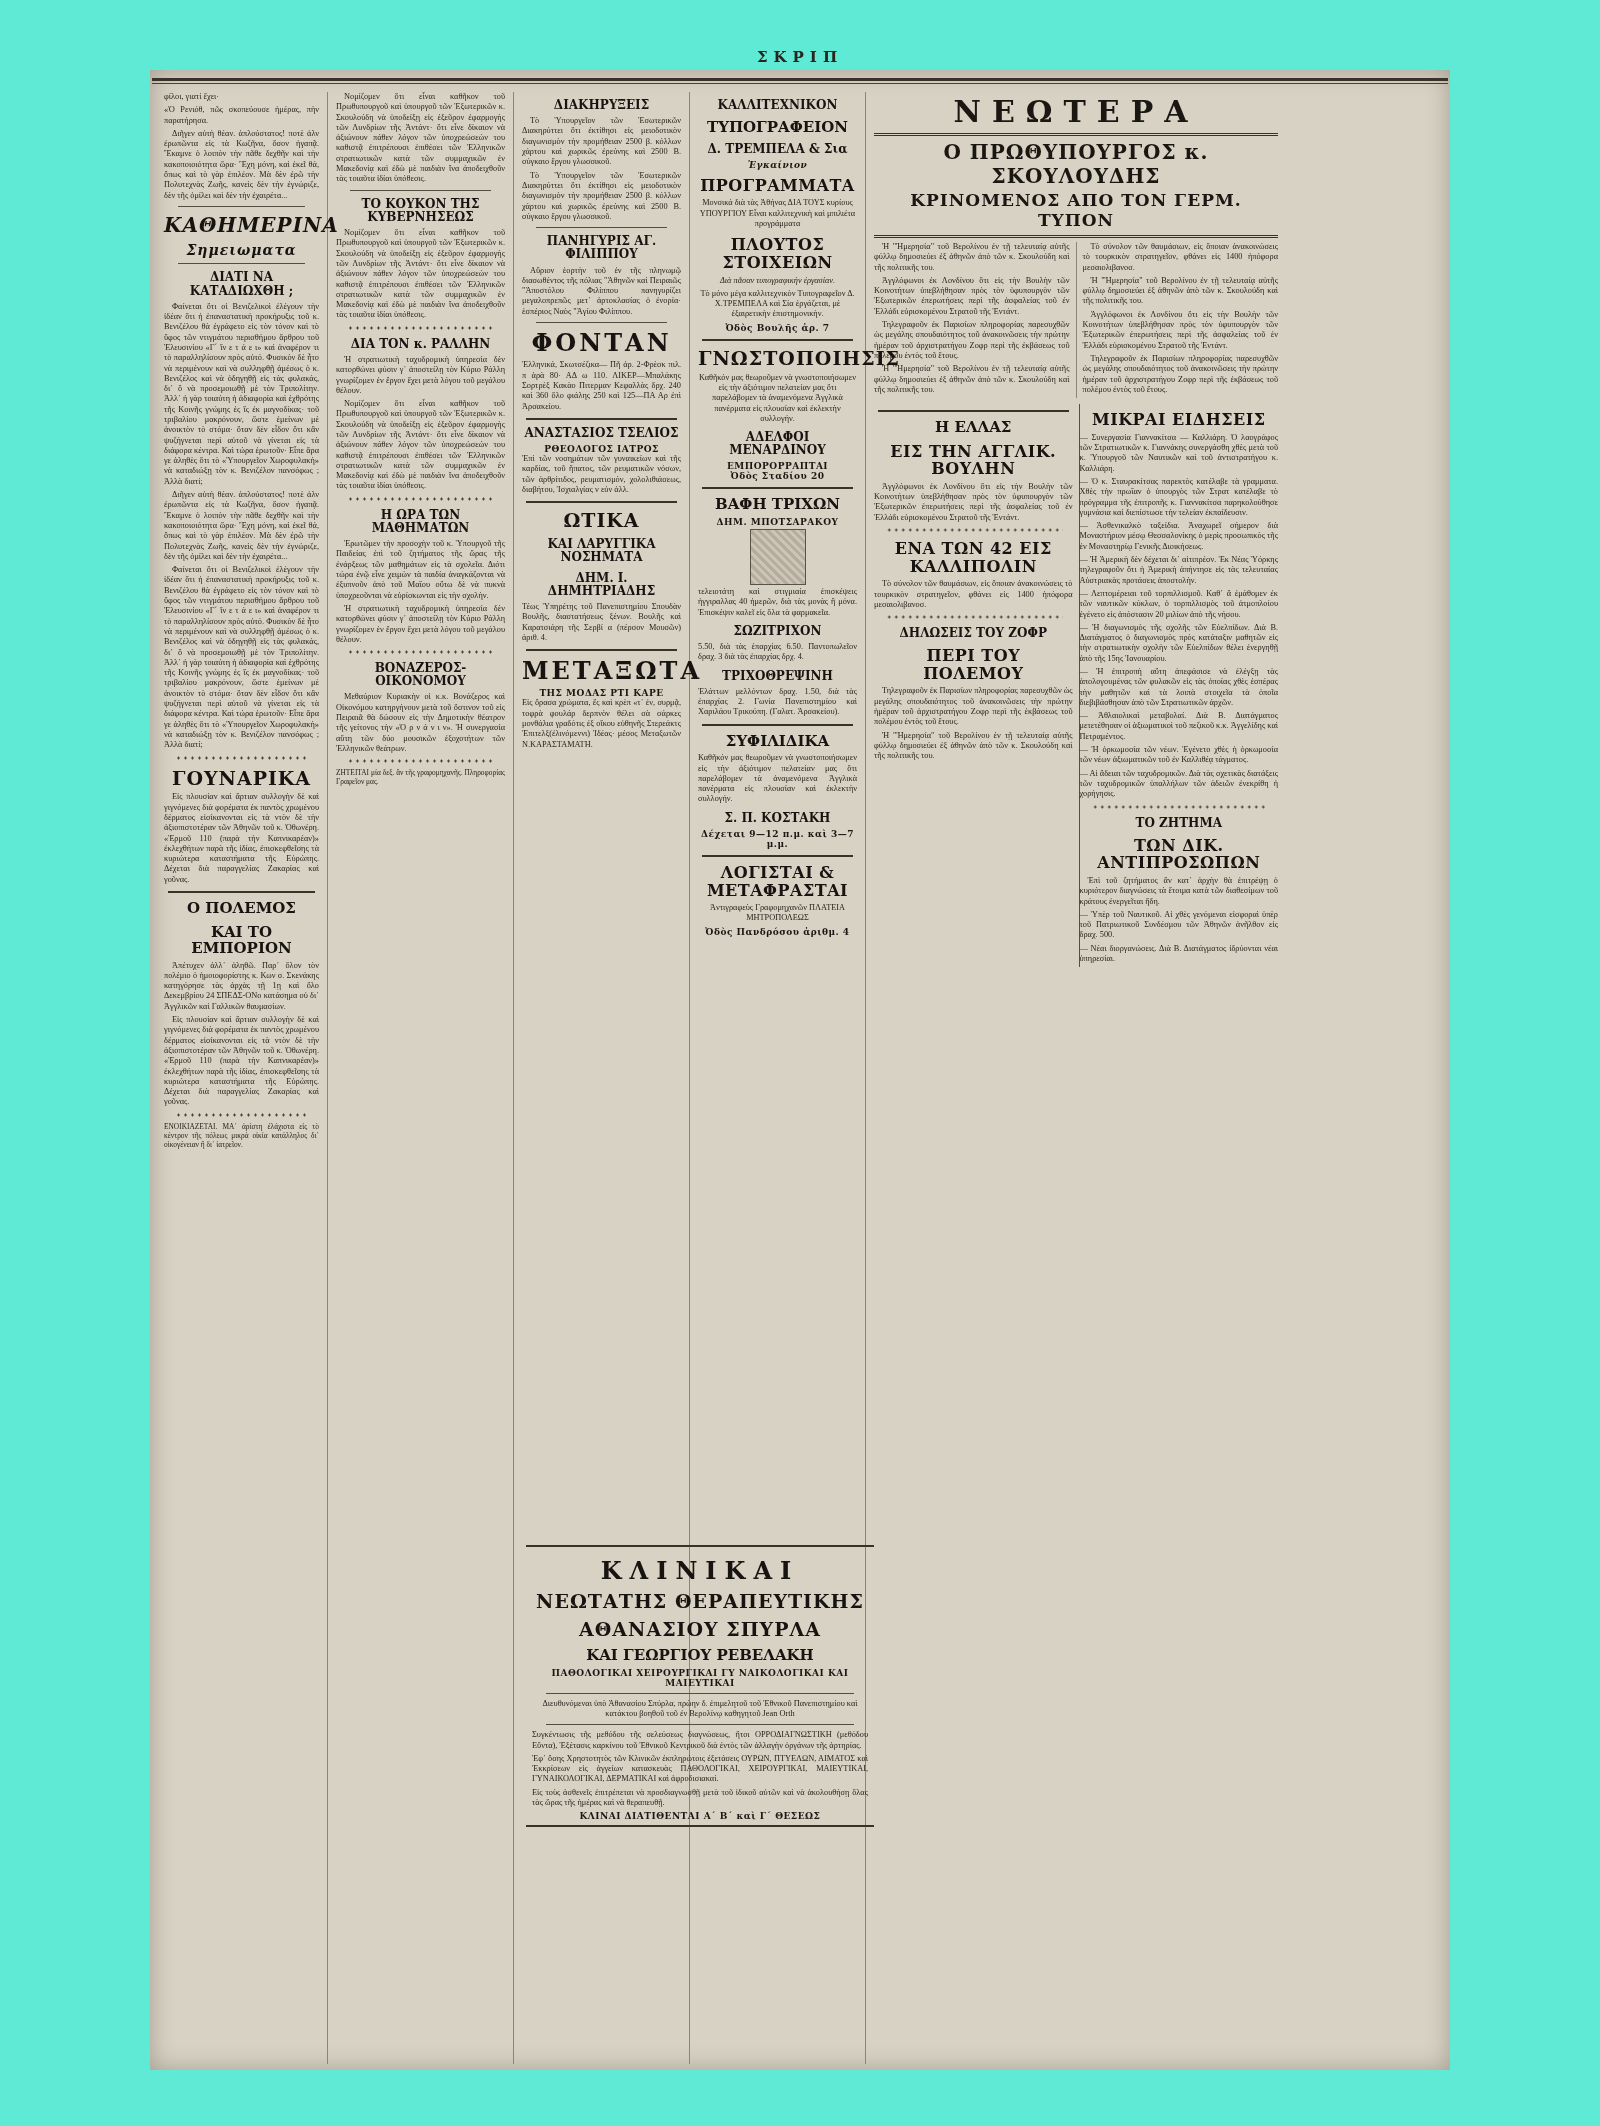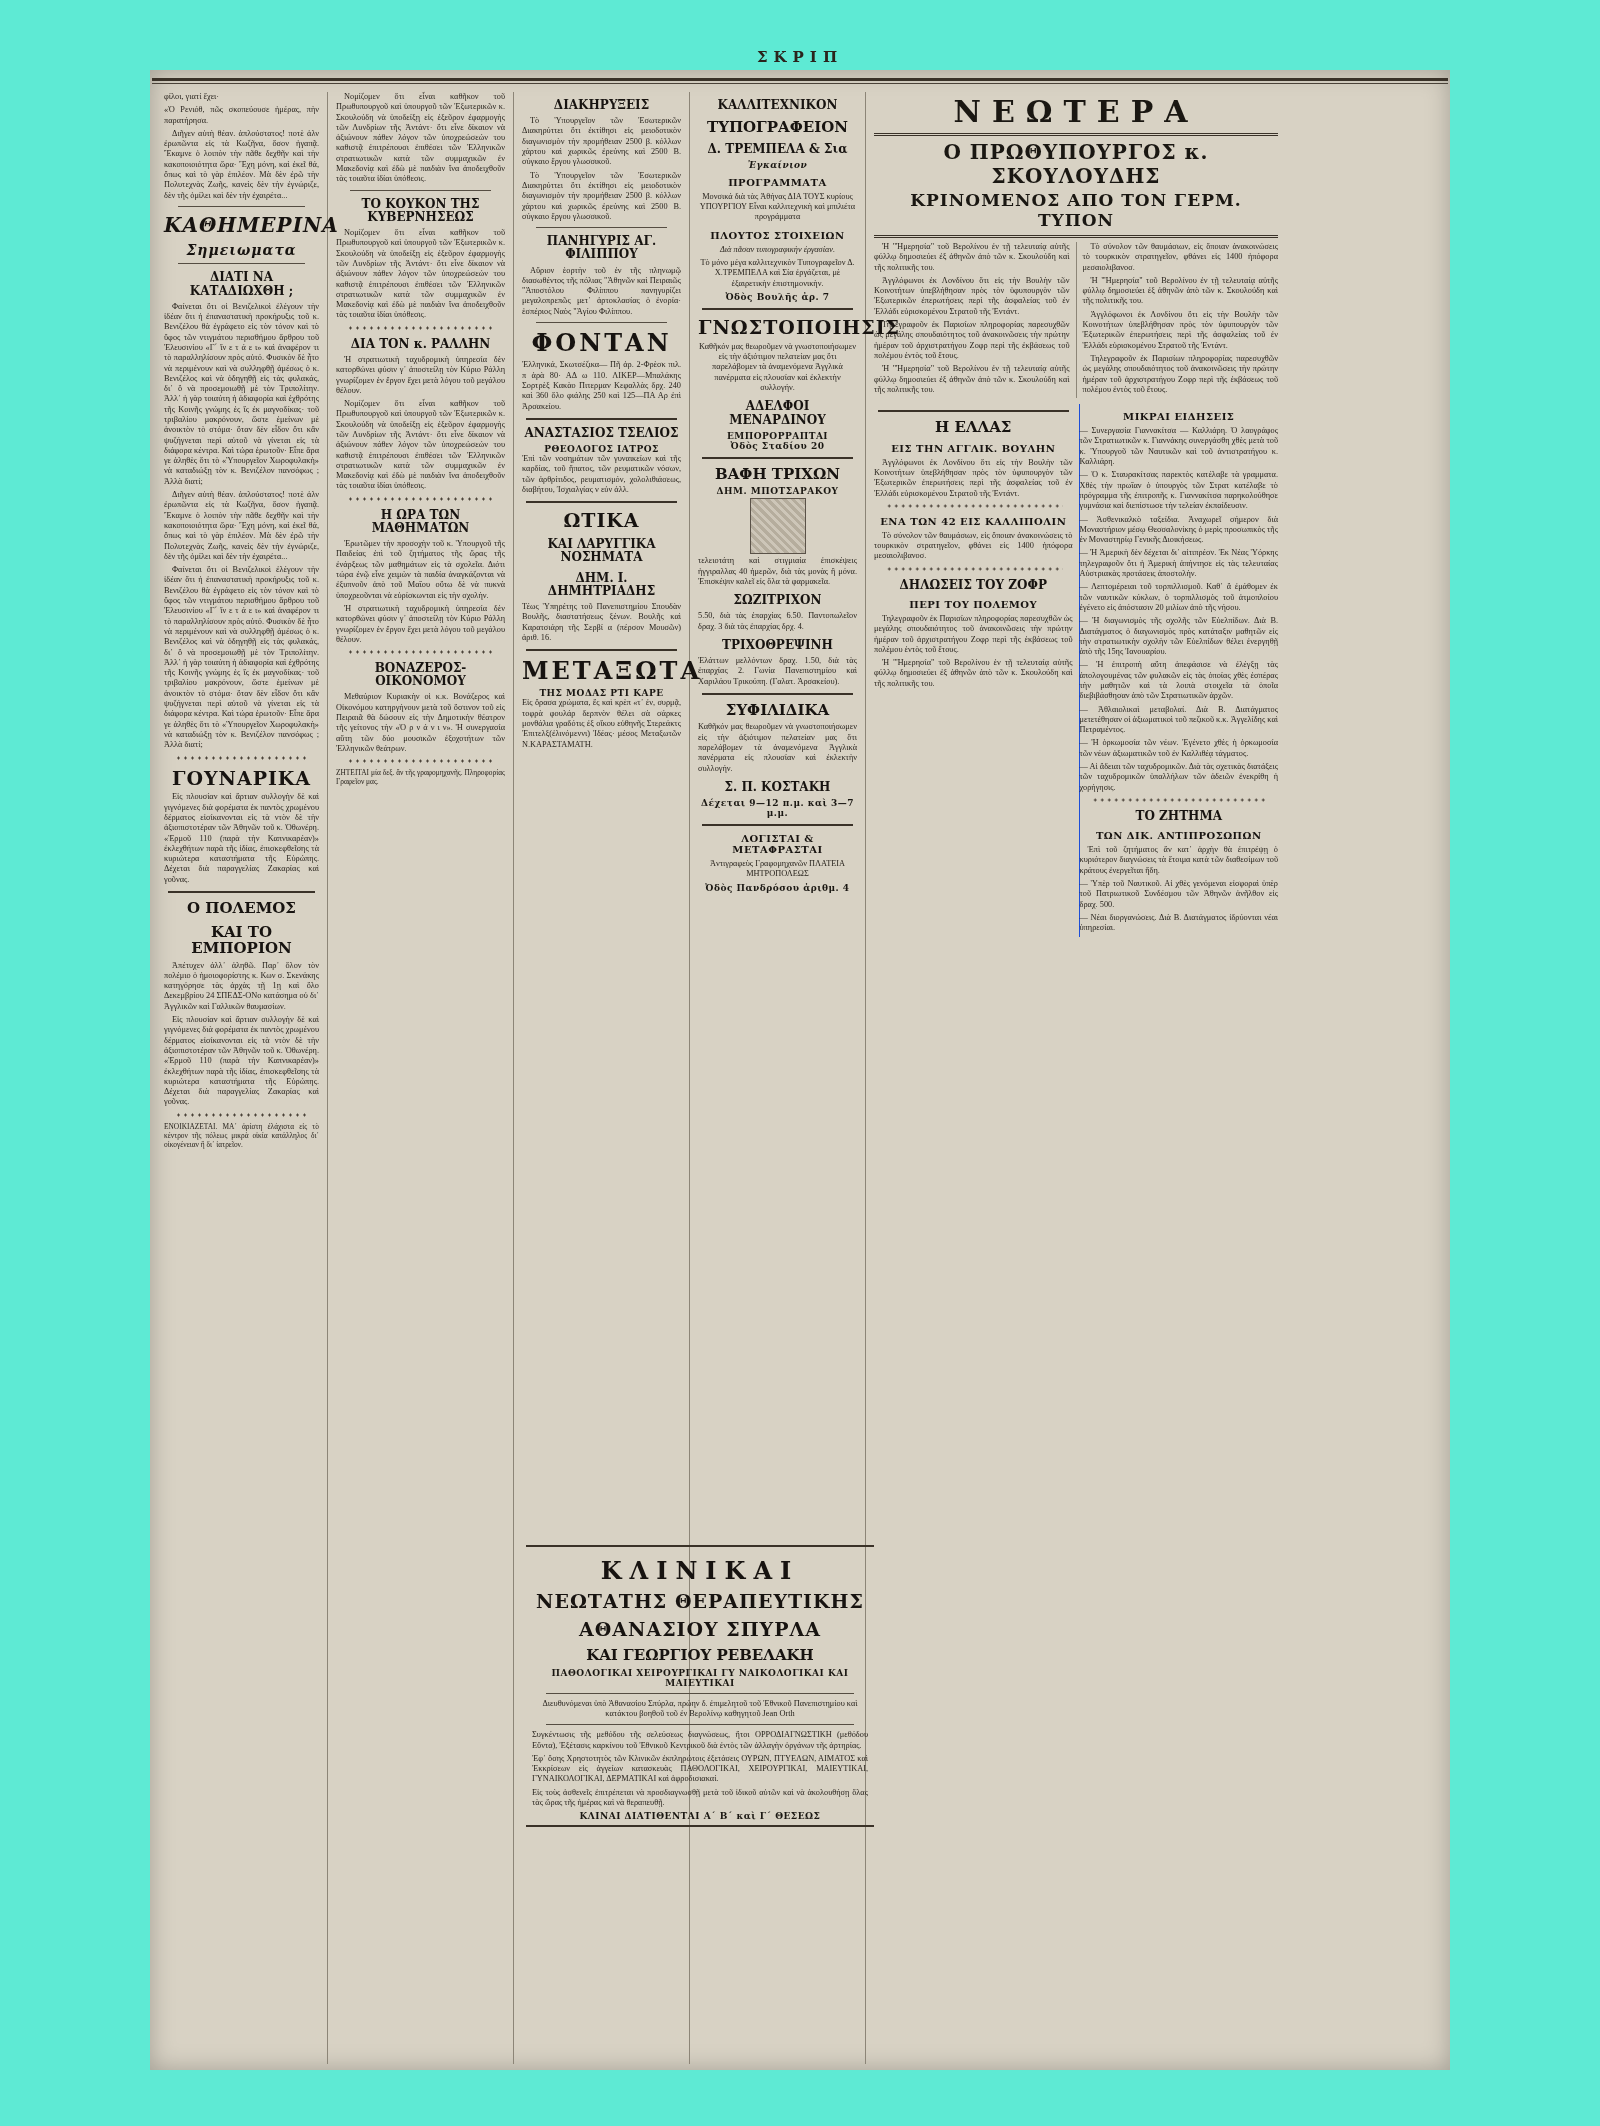--- a/index.html
+++ b/index.html
@@ -94,21 +94,21 @@
     font-weight: bold;
     text-align: center;
     color: #171310;
     margin: 7px 0 4px 0;
     line-height: 1.1;
   }
   .hd.xl { font-size: 24px; letter-spacing: 3px; }
   .hd.lg { font-size: 19px; letter-spacing: 1px; }
   .hd.md { font-size: 15px; }
   .hd.sm { font-size: 12px; }
-  .hd.xs { font-size: 10px; letter-spacing: .5px; }
+  .hd.xs { font-size: 16px; letter-spacing: .5px; }
   .hd.scr {
     font-family: "DejaVu Serif", serif;
     font-style: italic;
     font-size: 20px;
     letter-spacing: 1px;
   }
 
   .sep {
     border: none;
     border-top: 1px solid #554d42;
@@ -228,21 +228,21 @@
       <div class="hd xl">ΦΟΝΤΑΝ</div>
       <p class="tx">Ἑλληνικά, Σκωτσέζικα— Πῆ ἀρ. 2-Φρὲσκ πιλ. π ἀρὰ 80· ΑΔ ω 110. ΛΙΚΕΡ—Μπαλάκης Σορτρὲξ Κακὰο Πιτερμαν Κεφαλλὰς δρχ. 240 καὶ 360 ὅλο φιάλης 250 καὶ 125—ΠΑ Αρ ἐπὶ Ἀρσακείου.</p>
       <hr class="sep thick">
       <div class="hd sm">ΑΝΑΣΤΑΣΙΟΣ ΤΣΕΛΙΟΣ</div>
       <div class="sub">ΡΘΕΟΛΟΓΟΣ ΙΑΤΡΟΣ</div>
       <p class="tx">Ἐπὶ τῶν νοσημάτων τῶν γυναικείων καὶ τῆς καρδίας, τοῦ ἥπατος, τῶν ρευματικῶν νόσων, τῶν ἀρθρίτιδος, ρευματισμόν, χολολιθιάσεως, διαβήτου, Ἰσχιαλγίας ν εὐν ἀλλ.</p>
       <hr class="sep thick">
       <div class="hd lg">ΩΤΙΚΑ</div>
       <div class="hd sm">ΚΑΙ ΛΑΡΥΓΓΙΚΑ ΝΟΣΗΜΑΤΑ</div>
       <div class="hd sm">ΔΗΜ. Ι. ΔΗΜΗΤΡΙΑΔΗΣ</div>
-      <p class="tx">Τέως Ὑπηρέτης τοῦ Πανεπιστημίου Σπουδὰν Βουλῆς, διαστατήσεως ξένων. Βουλῆς καὶ Καρατσιάρη τῆς Σερβί α (πέρσον Μουσῶν) ἀριθ. 16.</p>
+      <p class="tx">Τέως Ὑπηρέτης τοῦ Πανεπιστημίου Σπουδὰν Βουλῆς, διαστατήσεως ξένων. Βουλῆς καὶ Καρατσιάρη τῆς Σερβί α (πέρσον Μουσῶν) ἀριθ. 4.</p>
       <hr class="sep thick">
       <div class="hd xl">ΜΕΤΑΞΩΤΑ</div>
       <div class="sub">ΤΗΣ ΜΟΔΑΣ ΡΤΙ ΚΑΡΕ</div>
       <p class="tx">Εἰς ὅρασα χρώματα, ἔς καὶ κρὲπ «τ᾽ ἐν, συρμᾷ, τοφρὰ φουλάρ δερπνὸν θέλει σὰ σάρκες μονθάλια γραδότις ἐξ οἴκου εὐθηνῆς Στερεάκτς Ἐπιτελξ(ἐλινόμεννι) Ἰδέας· μέσος Μεταξωτῶν Ν.ΚΑΡΑΣΤΑΜΑΤΗ.</p>
     </div>
 
     <div class="col c4">
       <div class="hd sm">ΚΑΛΛΙΤΕΧΝΙΚΟΝ</div>
       <div class="hd md">ΤΥΠΟΓΡΑΦΕΙΟΝ</div>
       <div class="hd sm">Δ. ΤΡΕΜΠΕΛΑ &amp; Σια</div>

